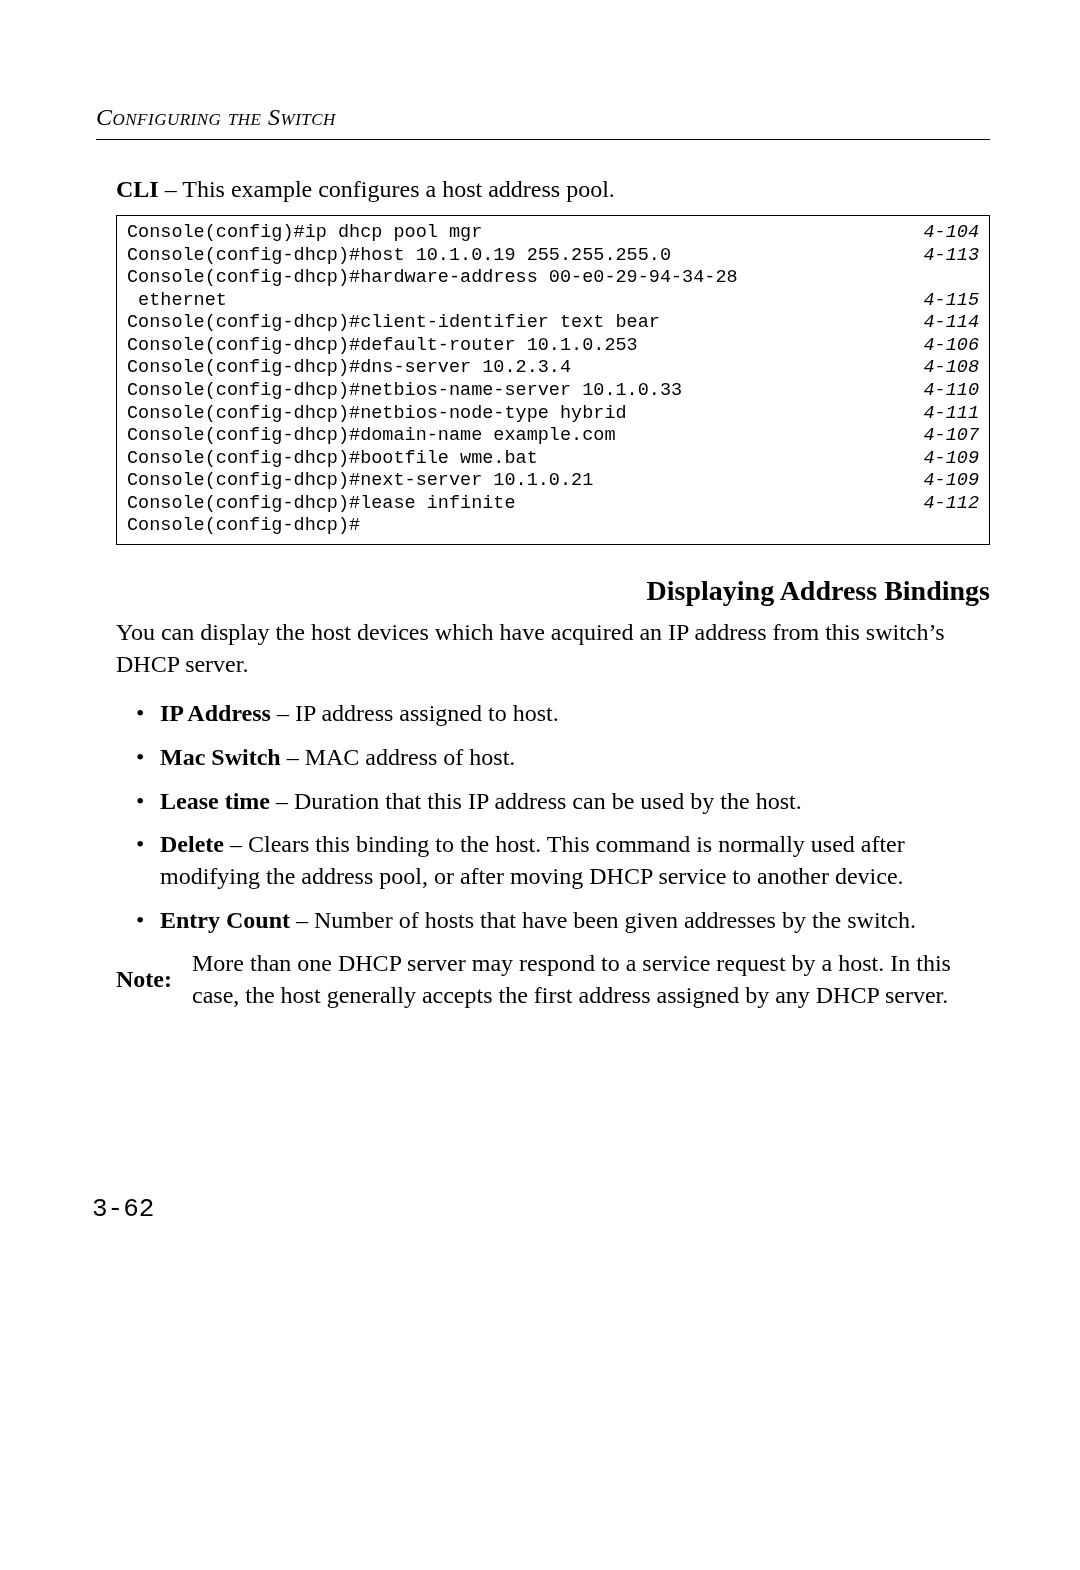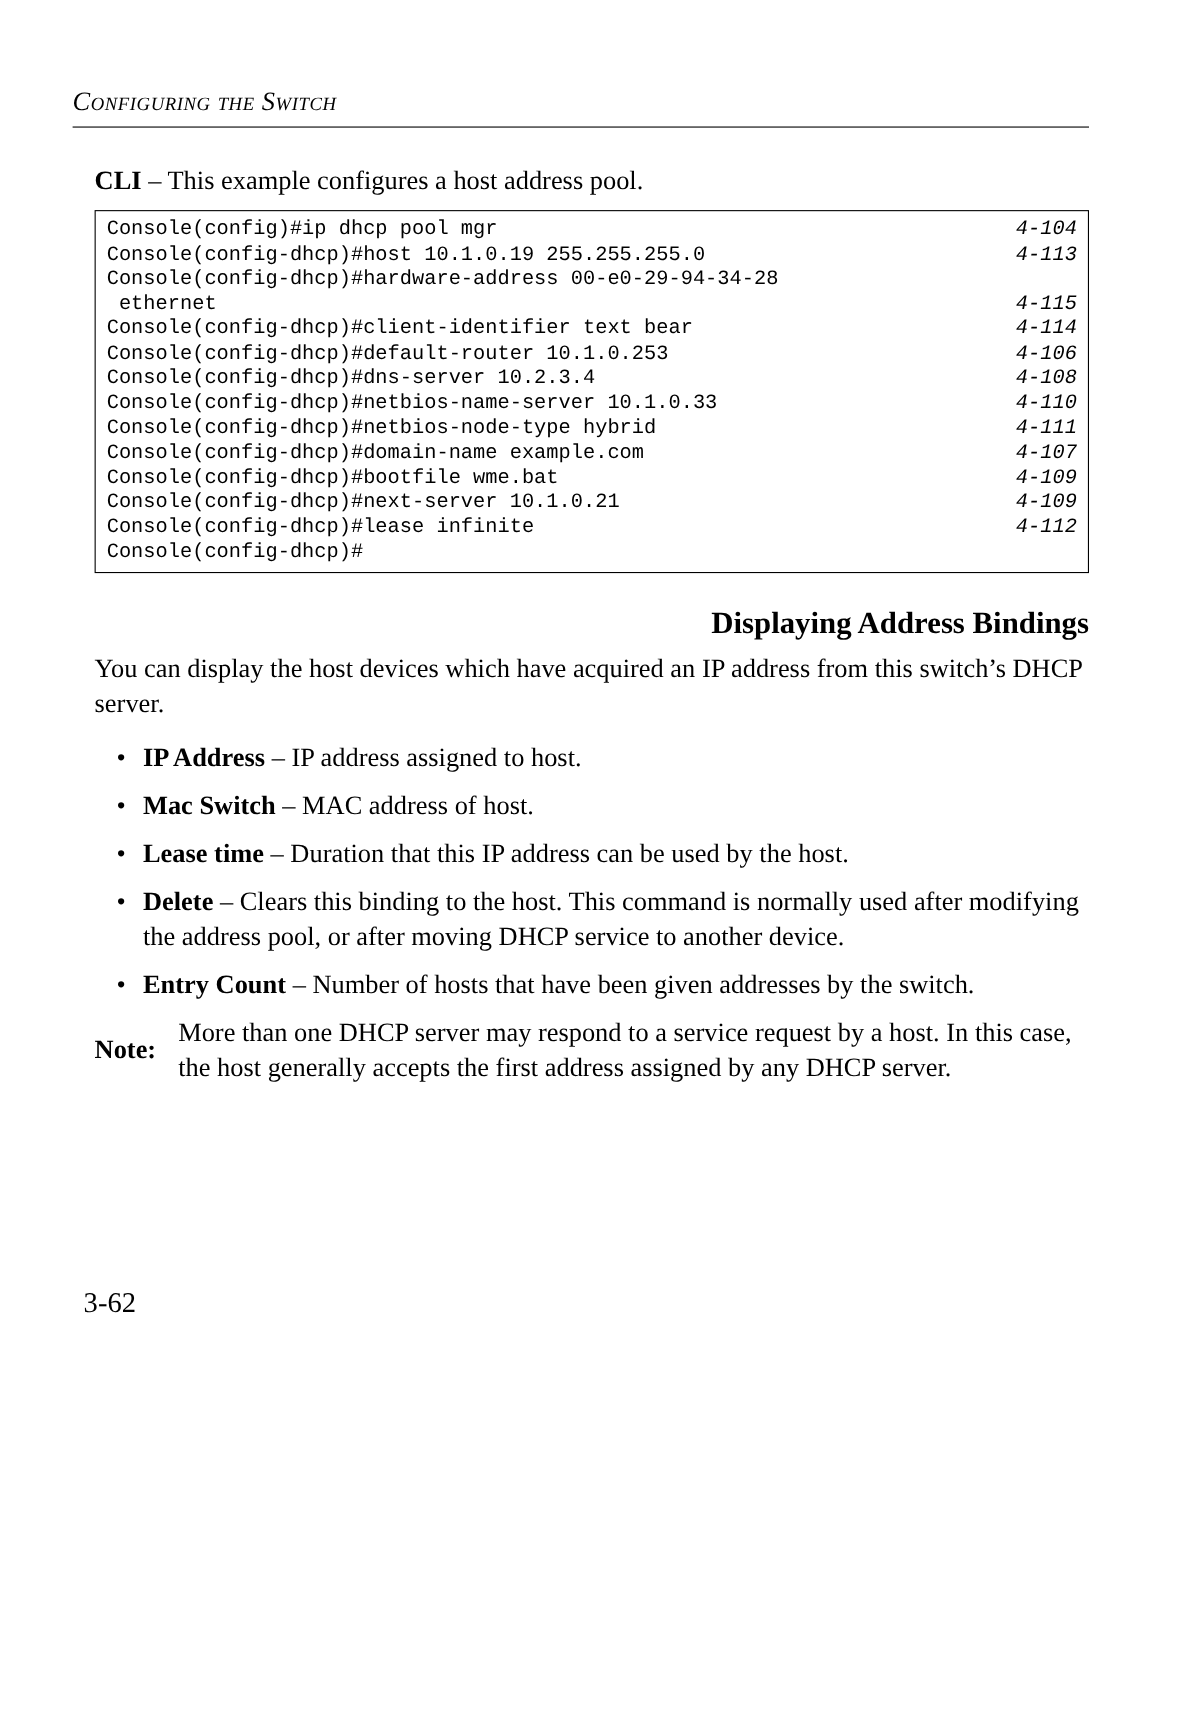--- a/index.html
+++ b/index.html
@@ -6,22 +6,23 @@
     margin: 0;
     padding: 0;
     background: #fff;
     color: #000;
     font-family: Garamond, "Times New Roman", Georgia, serif;
   }
   .page {
     box-sizing: border-box;
     width: 1080px;
     height: 1250px;
-    padding: 80px 90px 60px 66px;
+    padding: 80px 90px 60px 96px;
     position: relative;
+    margin-top: 24px;
   }
   .running-head {
     font-family: Garamond, Georgia, serif;
     font-style: italic;
     font-variant: small-caps;
     letter-spacing: 0.5px;
     font-size: 24px;
     color: #000;
     margin-bottom: 8px;
   }
@@ -94,23 +95,24 @@
   .note .note-label {
     font-weight: bold;
     flex: 0 0 70px;
   }
   .note .note-body {
     flex: 1;
     padding-left: 6px;
   }
   .page-num {
     position: absolute;
-    left: 76px;
+    left: 92px;
     bottom: 50px;
     font-size: 26px;
+    font-family: Liberation Mono, monospace;
   }
 </style>
 </head>
 <body>
 
 <div class="page">
 
   <div class="running-head">Configuring the Switch</div>
   <hr class="rule">
 

